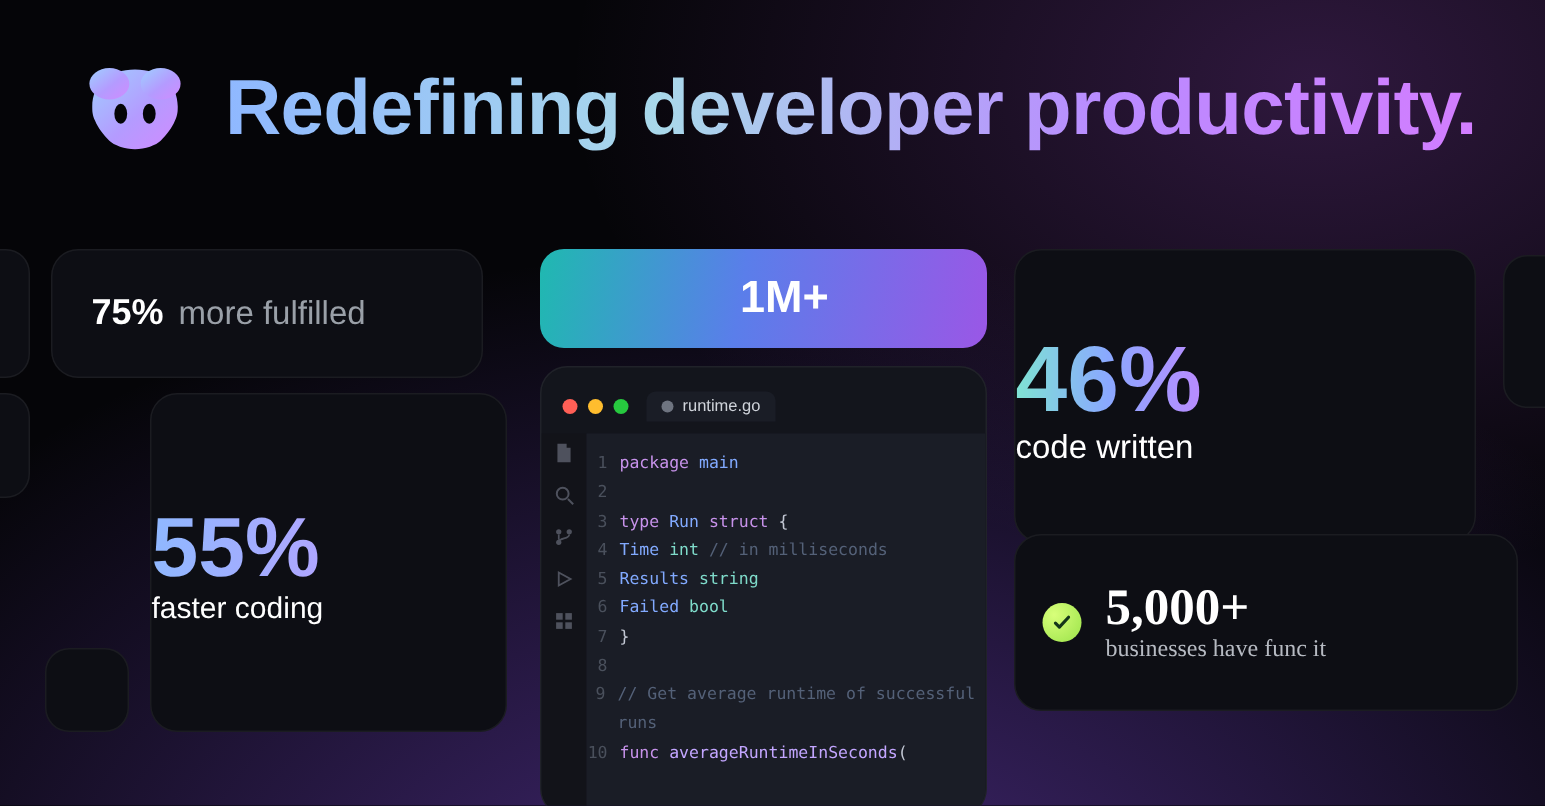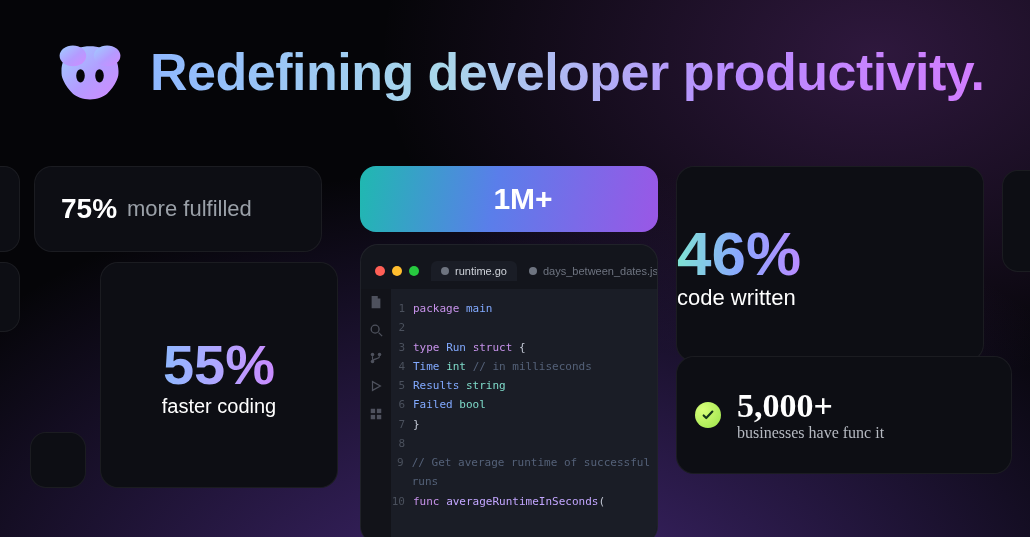--- a/index.html
+++ b/index.html
@@ -36,26 +36,26 @@
   
   .deco  { border-radius: 16px; }
   .d1 { left: -26px; top: 166px; width: 46px; height: 86px; }
   .d2 { left: -26px; top: 262px; width: 46px; height: 70px; }
   .d3 { left:  30px; top: 432px; width: 56px; height: 56px; }
   .d4 { left: 1002px; top: 170px; width: 52px; height: 102px; }
 
   
   .c-fulfilled { left: 34px; top: 166px; width: 288px; height: 86px;
     display: flex; align-items: center; padding: 0 26px; gap: 10px; }
-  .c-fulfilled .big { font-size: 28px; font-weight: 700; color: #fff; }
+  .c-fulfilled .big { font-size: 24px; font-weight: 700; color: #fff; }
   .c-fulfilled .sub { font-size: 22px; color: #9aa0a8; }
 
   
   .c-faster { left: 100px; top: 262px; width: 238px; height: 226px;
-    display: flex; flex-direction: column; align-items: center; justify-content: center; }
+    display: flex; flex-direction: column; justify-content: center; }
   .c-faster .pct {
     font-size: 56px; font-weight: 700;
     background: linear-gradient(90deg, #8fb8ff 0%, #b4a3ff 55%, #c98bff 100%);
     -webkit-background-clip: text; background-clip: text; color: transparent;
   }
   .c-faster .sub { font-size: 20px; color: #fff; margin-top: -2px; }
 
   
   .c-devs {
     left: 360px; top: 166px; width: 298px; height: 66px;
@@ -160,24 +160,20 @@
       <div class="dots">
         <span class="dot r"></span>
         <span class="dot y"></span>
         <span class="dot g"></span>
       </div>
       <div id="tabs" style="display:flex;gap:2px;">
           <div class="tab active">
             <span class="ti"></span>
             <span>runtime.go</span>
           </div>
-          <div class="tab">
-            <span class="ti"></span>
-            <span>days_between_dates.js</span>
-          </div>
         </div>
     </div>
     <div class="ed-body">
       <div class="ed-rail">
         <svg width="14" height="14" viewBox="0 0 16 16">
             <path fill="#8a90a0" d="M3 1h7l3 3v11H3zM10 1v3h3"></path>
           </svg>
         <svg width="14" height="14" viewBox="0 0 16 16">
             <circle cx="7" cy="7" r="4.5" stroke="#8a90a0" stroke-width="1.5" fill="none"></circle>
             <line x1="11" y1="11" x2="15" y2="15" stroke="#8a90a0" stroke-width="1.5"></line>

